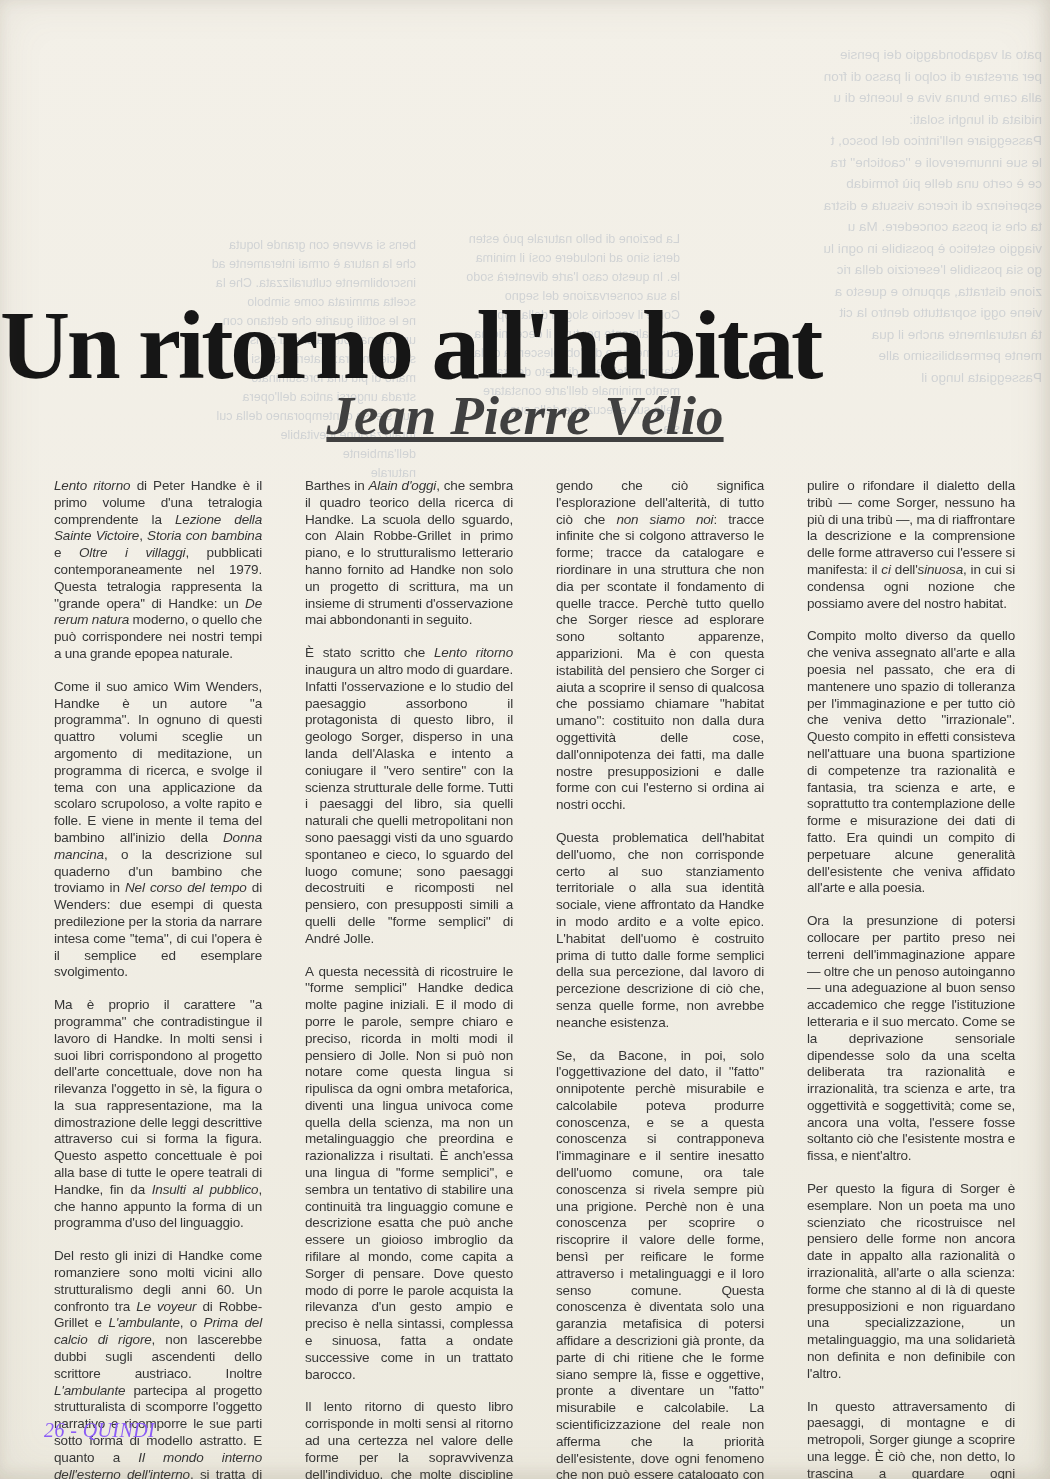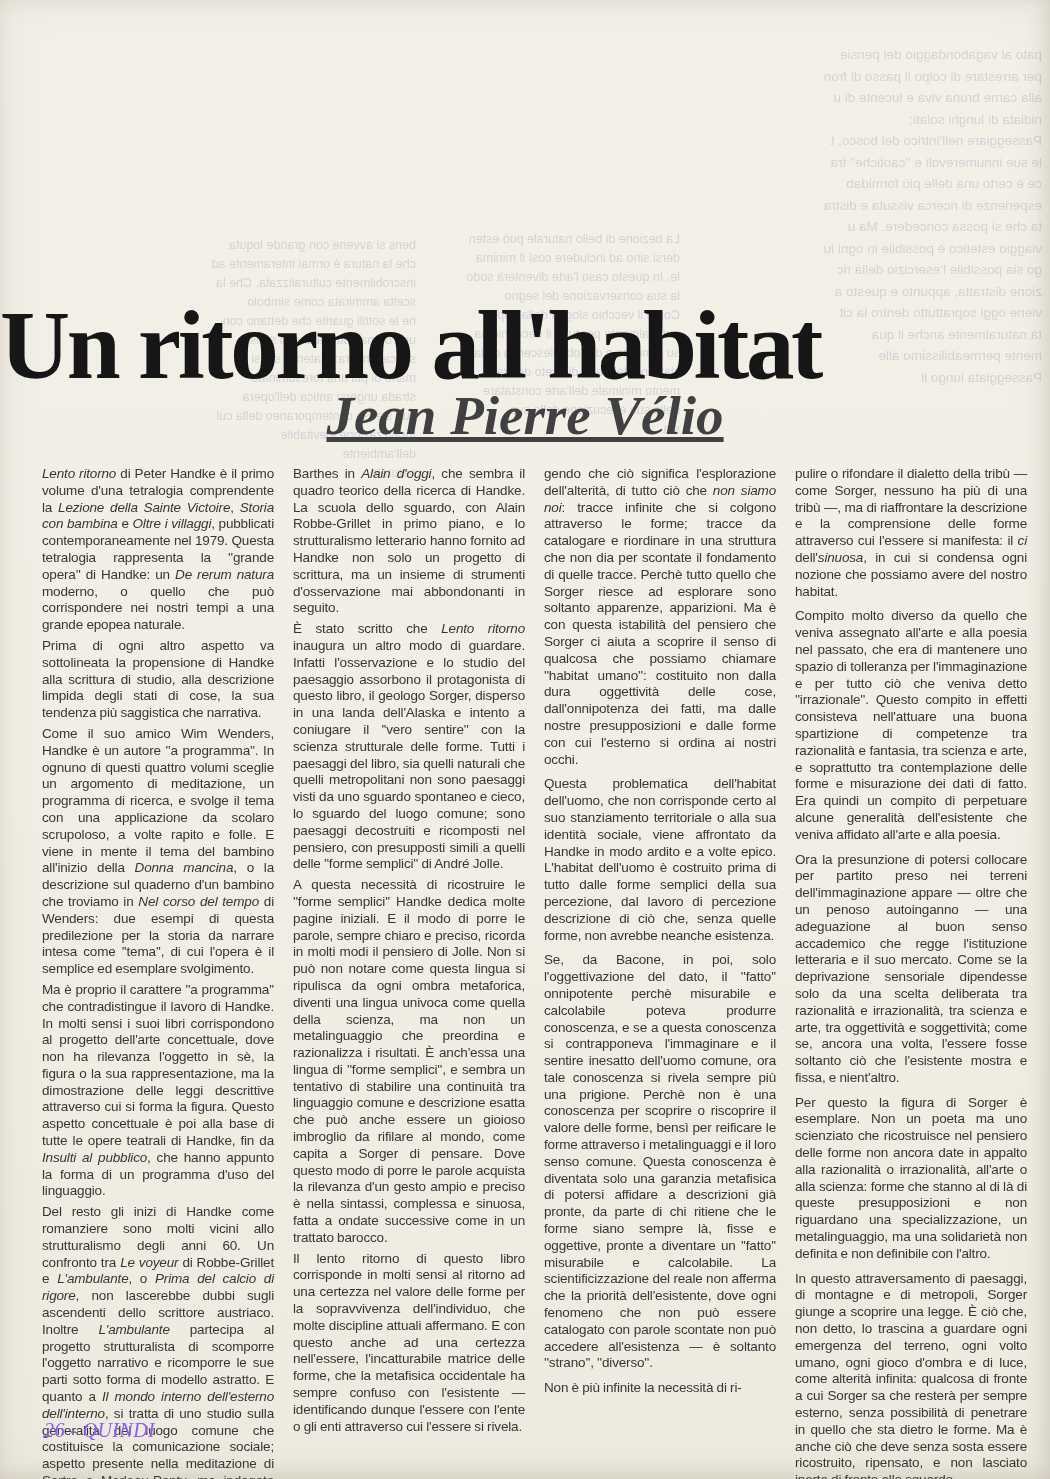--- a/index.html
+++ b/index.html
@@ -18,21 +18,21 @@
   .bleed.rt{left:460px;top:230px;width:220px;font-size:12.5px;line-height:19px;}
   .title{position:absolute;left:0;right:0;top:232px;z-index:2;text-align:left;
     font-family:"Liberation Serif",serif;font-size:97px;letter-spacing:-0.035em;
     color:#161616;line-height:1;}
   .subtitle{position:absolute;left:0;right:0;top:342px;z-index:2;text-align:center;
     font-family:"Liberation Serif",serif;font-style:italic;font-size:55px;
     color:#404040;line-height:1;text-decoration:underline;}
   .columns{position:absolute;left:38px;top:462px;width:994px;display:flex;gap:11px;z-index:2;}
   .col{width:240px;text-align:justify;font-size:13.5px;line-height:16.8px;
     color:#363636;letter-spacing:-0.012em;hyphens:auto;-webkit-hyphens:auto;word-spacing:-0.02em;}
-  .col p{margin:4px;}
+  .col p{margin:16px;}
   .col p.gap{margin-top:8px;}
   .col p.credit{margin-top:15px;font-weight:bold;font-style:italic;color:#2e2e2e;}
   .footer{position:absolute;left:44px;top:1419px;z-index:2;
     font-family:"Liberation Serif",serif;font-style:italic;font-size:20px;color:#8b5cf6;letter-spacing:.02em;}
 </style>
 </head>
 <body>
 
 <div class="bleed tr">pato al vagabondaggio dei pensie
 per arrestare di colpo il passo di fron
@@ -73,21 +73,20 @@
 mento minimale dell'arte constatare
 della sua esecuzione della sua
 sta</div>
 
 <h1 class="title">Un ritorno all'habitat</h1>
 <h2 class="subtitle">Jean Pierre Vélio</h2>
 
 <div class="columns">
   <div class="col">
     <p><i>Lento ritorno</i> di Peter Handke è il primo volume d'una tetralogia comprendente la <i>Lezione della Sainte Victoire</i>, <i>Storia con bambina</i> e <i>Oltre i villaggi</i>, pubblicati contemporaneamente nel 1979. Questa tetralogia rappresenta la ''grande opera'' di Handke: un <i>De rerum natura</i> moderno, o quello che può corrispondere nei nostri tempi a una grande epopea naturale.</p>
-    <p>Prima di ogni altro aspetto va sottolineata la propensione di Handke alla scrittura di studio, alla descrizione limpida degli stati di cose, la sua tendenza più saggistica che narrativa.</p>
     <p>Come il suo amico Wim Wenders, Handke è un autore ''a programma''. In ognuno di questi quattro volumi sceglie un argomento di meditazione, un programma di ricerca, e svolge il tema con una applicazione da scolaro scrupoloso, a volte rapito e folle. E viene in mente il tema del bambino all'inizio della <i>Donna mancina</i>, o la descrizione sul quaderno d'un bambino che troviamo in <i>Nel corso del tempo</i> di Wenders: due esempi di questa predilezione per la storia da narrare intesa come ''tema'', di cui l'opera è il semplice ed esemplare svolgimento.</p>
     <p>Ma è proprio il carattere ''a programma'' che contradistingue il lavoro di Handke. In molti sensi i suoi libri corrispondono al progetto dell'arte concettuale, dove non ha rilevanza l'oggetto in sè, la figura o la sua rappresentazione, ma la dimostrazione delle leggi descrittive attraverso cui si forma la figura. Questo aspetto concettuale è poi alla base di tutte le opere teatrali di Handke, fin da <i>Insulti al pubblico</i>, che hanno appunto la forma di un programma d'uso del linguaggio.</p>
     <p>Del resto gli inizi di Handke come romanziere sono molti vicini allo strutturalismo degli anni 60. Un confronto tra <i>Le voyeur</i> di Robbe-Grillet e <i>L'ambulante</i>, o <i>Prima del calcio di rigore</i>, non lascerebbe dubbi sugli ascendenti dello scrittore austriaco. Inoltre <i>L'ambulante</i> partecipa al progetto strutturalista di scomporre l'oggetto narrativo e ricomporre le sue parti sotto forma di modello astratto. E quanto a <i>Il mondo interno dell'esterno dell'interno</i>, si tratta di uno studio sulla generalità del luogo comune che costituisce la comunicazione sociale; aspetto presente nella meditazione di Sartre e Merleau-Ponty, ma indagato soprattutto da Roland</p>
   </div>
   <div class="col">
     <p>Barthes in <i>Alain d'oggi</i>, che sembra il quadro teorico della ricerca di Handke. La scuola dello sguardo, con Alain Robbe-Grillet in primo piano, e lo strutturalismo letterario hanno fornito ad Handke non solo un progetto di scrittura, ma un insieme di strumenti d'osservazione mai abbondonanti in seguito.</p>
     <p>È stato scritto che <i>Lento ritorno</i> inaugura un altro modo di guardare. Infatti l'osservazione e lo studio del paesaggio assorbono il protagonista di questo libro, il geologo Sorger, disperso in una landa dell'Alaska e intento a coniugare il ''vero sentire'' con la scienza strutturale delle forme. Tutti i paesaggi del libro, sia quelli naturali che quelli metropolitani non sono paesaggi visti da uno sguardo spontaneo e cieco, lo sguardo del luogo comune; sono paesaggi decostruiti e ricomposti nel pensiero, con presupposti simili a quelli delle ''forme semplici'' di André Jolle.</p>
     <p>A questa necessità di ricostruire le ''forme semplici'' Handke dedica molte pagine iniziali. E il modo di porre le parole, sempre chiaro e preciso, ricorda in molti modi il pensiero di Jolle. Non si può non notare come questa lingua si ripulisca da ogni ombra metaforica, diventi una lingua univoca come quella della scienza, ma non un metalinguaggio che preordina e razionalizza i risultati. È anch'essa una lingua di ''forme semplici'', e sembra un tentativo di stabilire una continuità tra linguaggio comune e descrizione esatta che può anche essere un gioioso imbroglio da rifilare al mondo, come capita a Sorger di pensare. Dove questo modo di porre le parole acquista la rilevanza d'un gesto ampio e preciso è nella sintassi, complessa e sinuosa, fatta a ondate successive come in un trattato barocco.</p>
     <p>Il lento ritorno di questo libro corrisponde in molti sensi al ritorno ad una certezza nel valore delle forme per la sopravvivenza dell'individuo, che molte discipline attuali affermano. E con questo anche ad una certezza nell'essere, l'incatturabile matrice delle forme, che la metafisica occidentale ha sempre confuso con l'esistente — identificando dunque l'essere con l'ente o gli enti attraverso cui l'essere si rivela.</p>
   </div>

